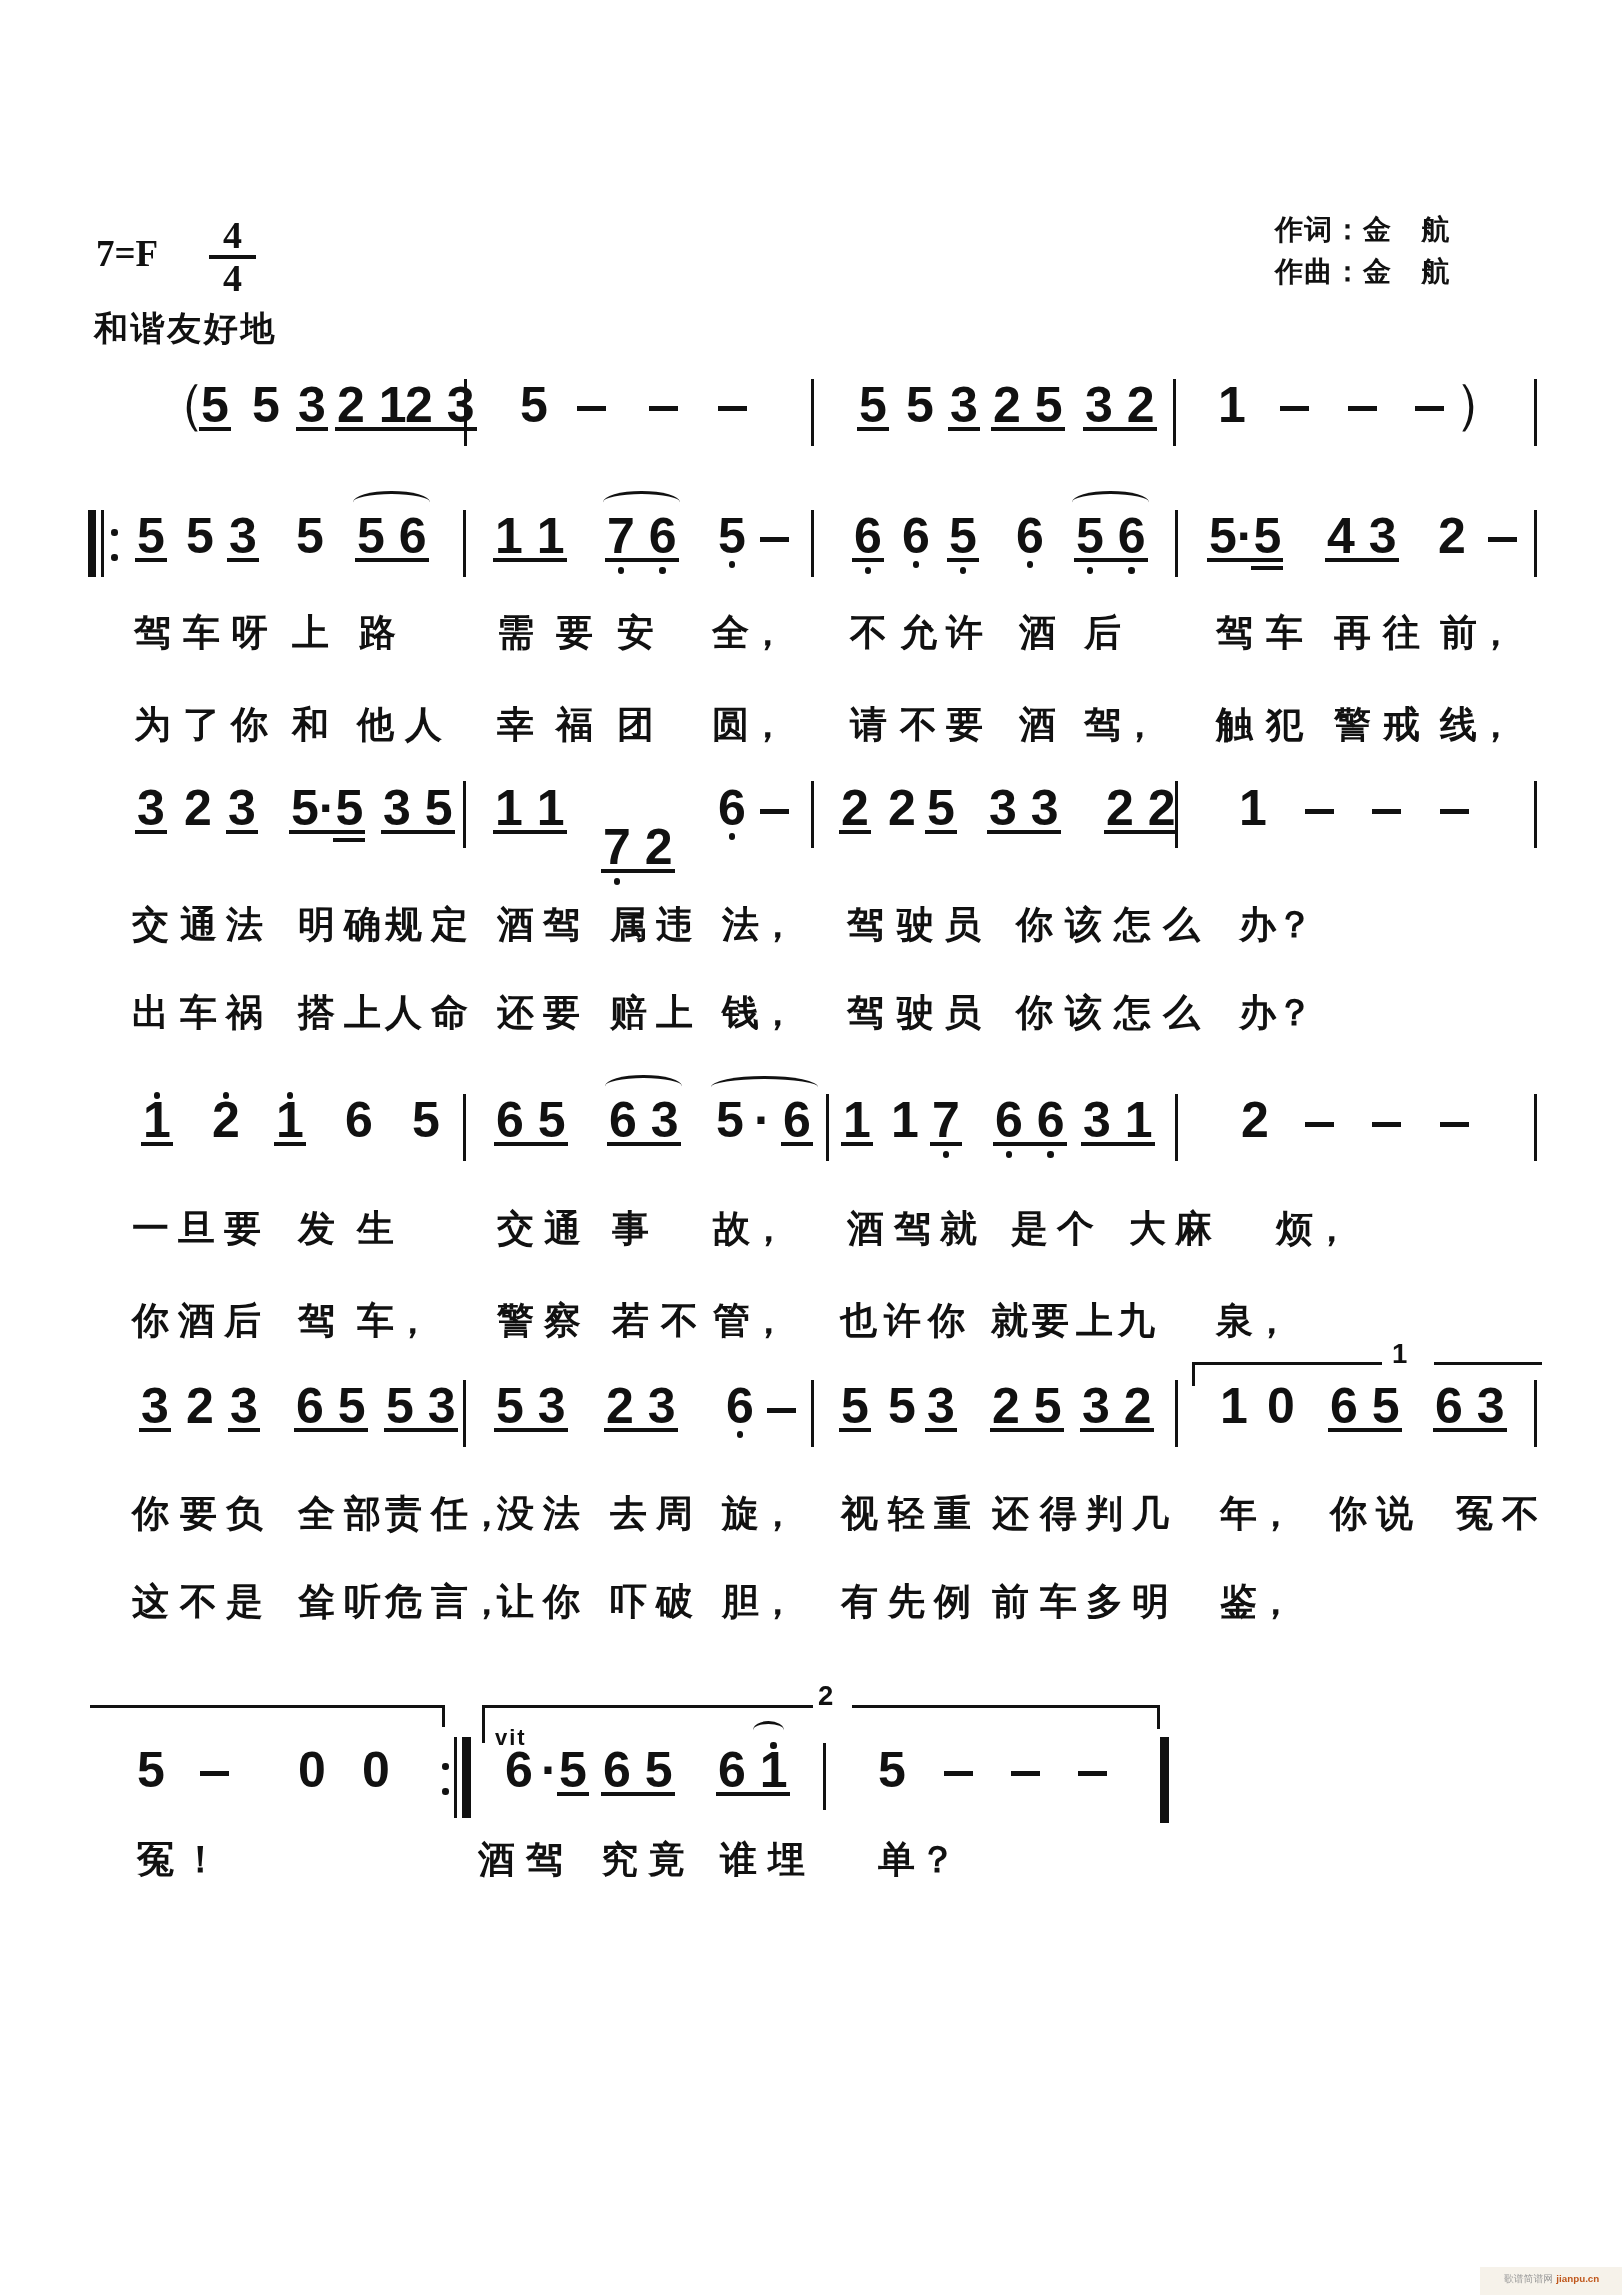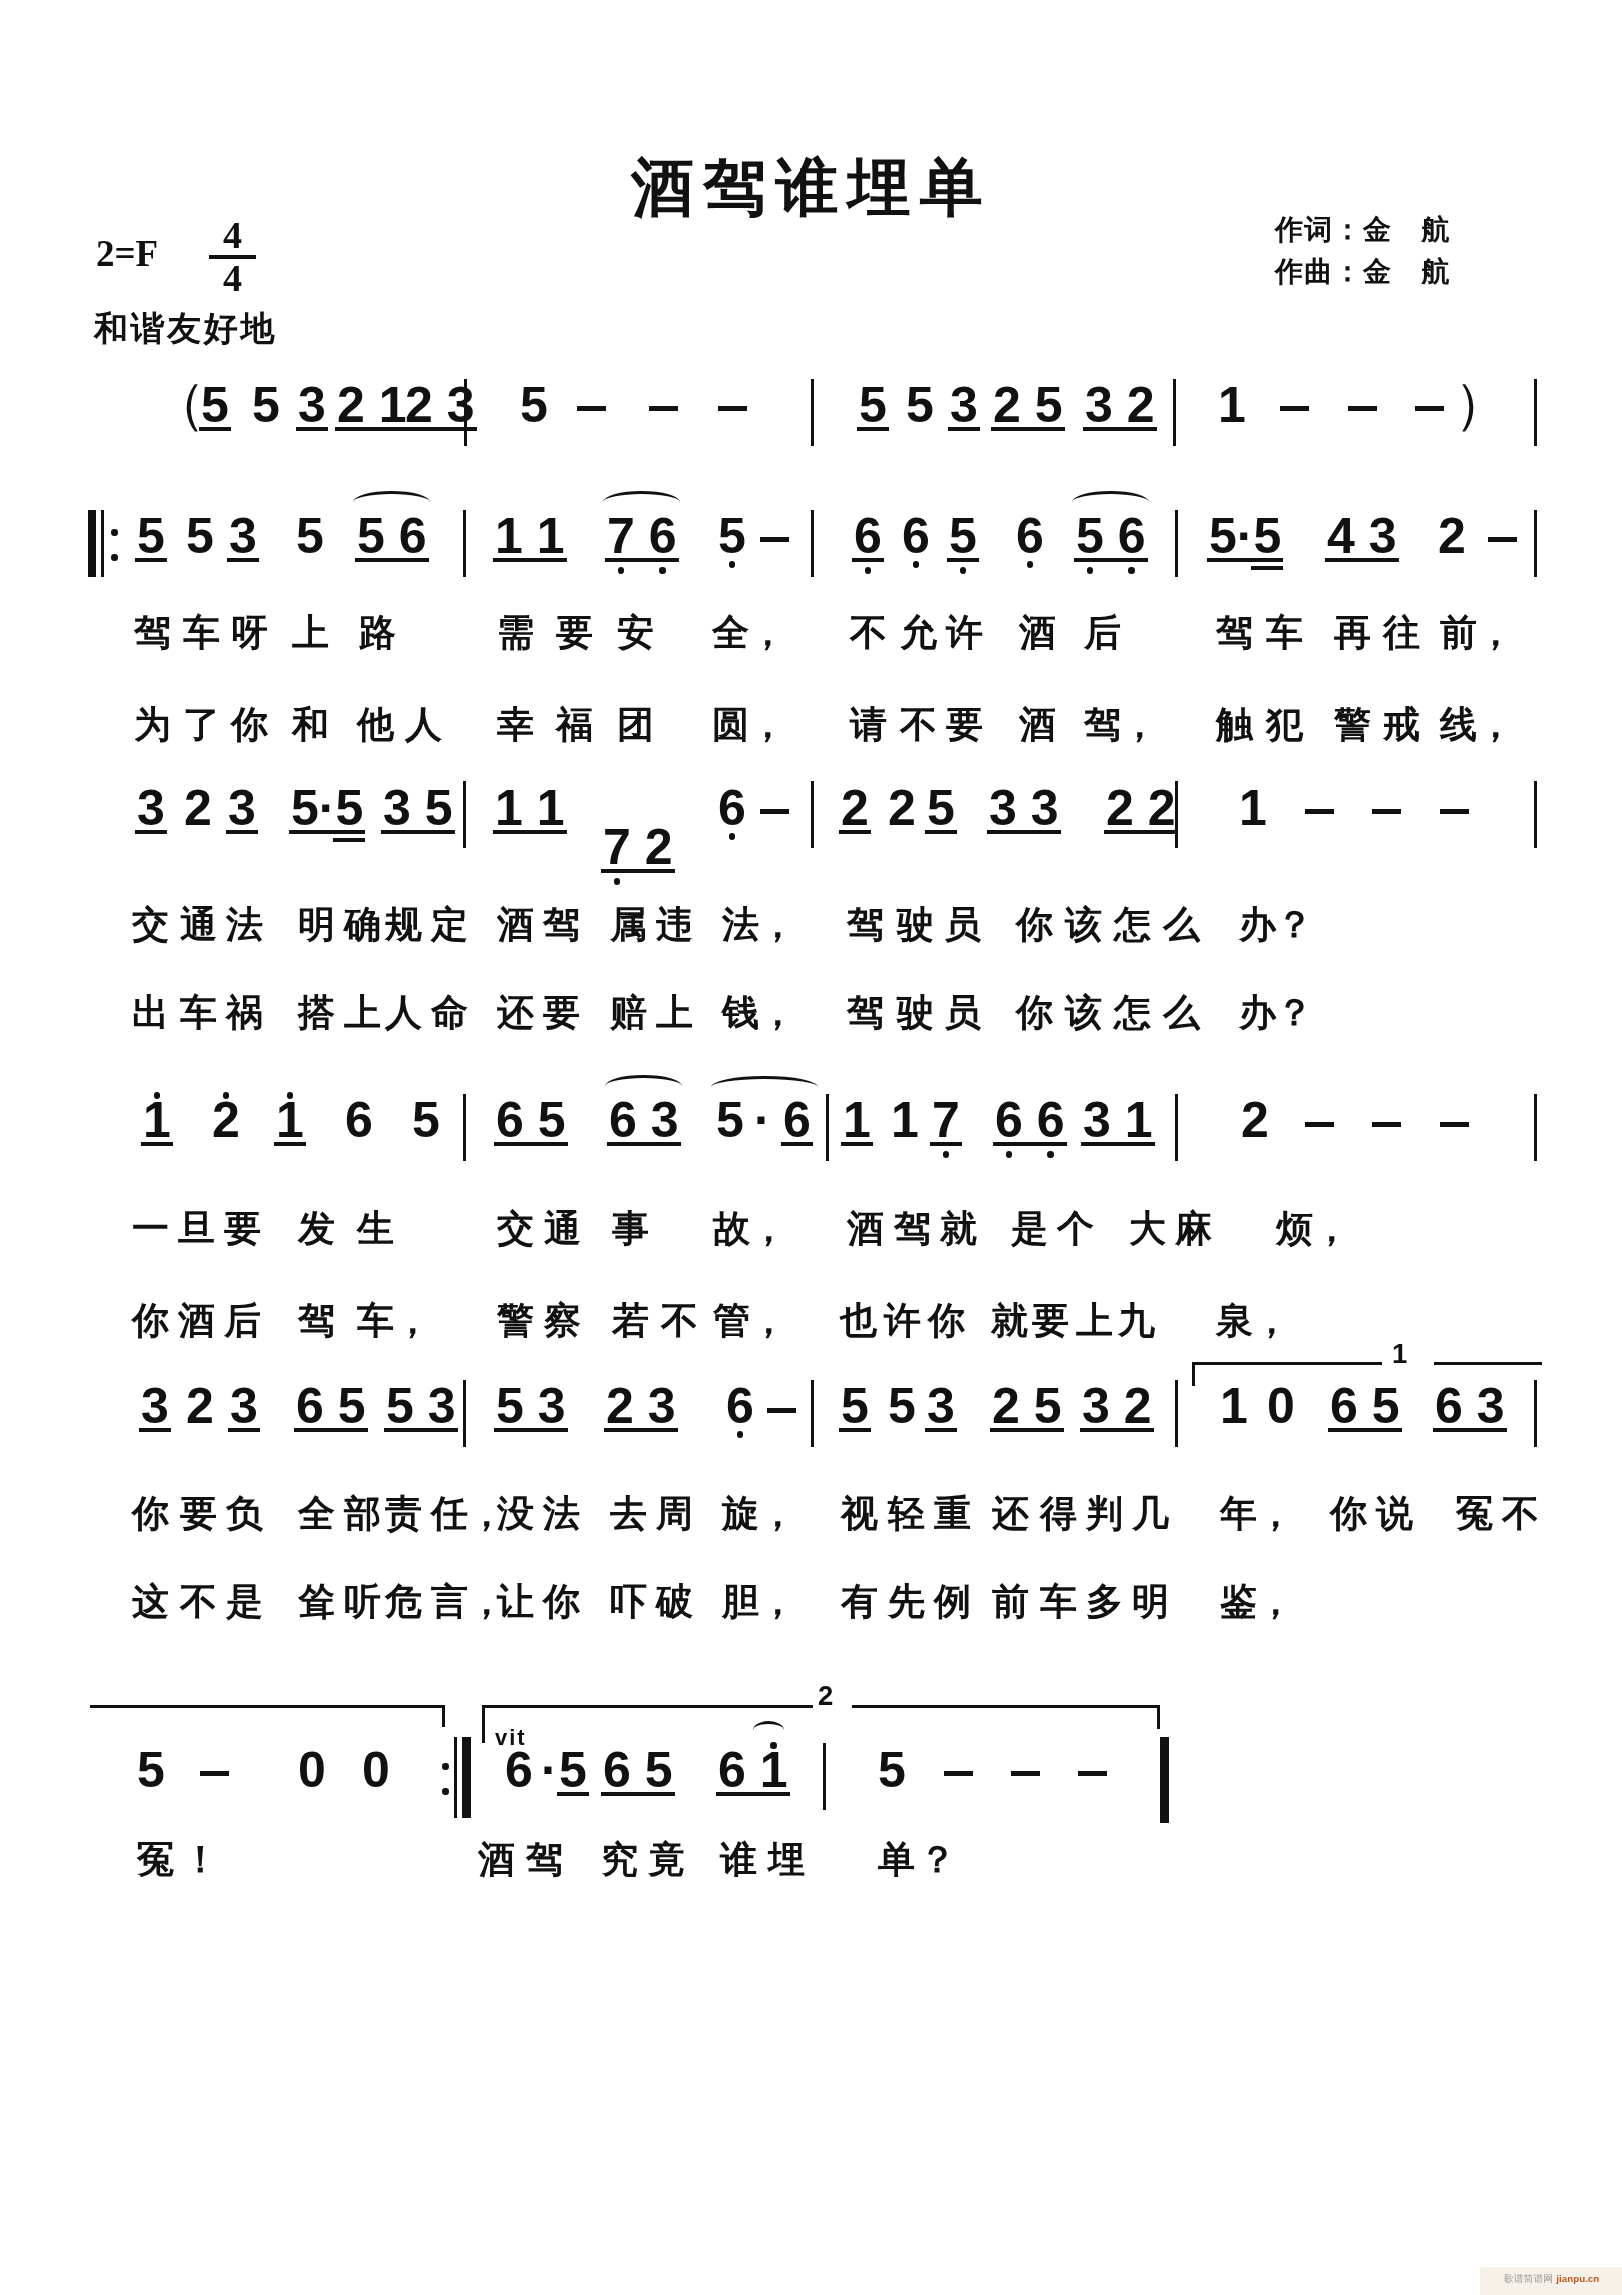--- a/index.html
+++ b/index.html
@@ -35,24 +35,23 @@
   .mark{position:absolute;font-size:22px;font-weight:700;letter-spacing:2px;}
   .wmband{position:absolute;left:1480px;top:2267px;width:143px;height:29px;background:#f6f2ea;}
   .watermark{position:absolute;left:1504px;top:2273px;font-size:9.8px;white-space:nowrap;}
   .wm-site{color:#9a9a9a;}
   .wm-domain{color:#c0571c;font-weight:700;margin-left:3.3px;}
 </style>
 </head>
 <body>
 
 <div class="sheet">
-  <h1 class="page-title">酒驾谁埋单</h1>
   <div class="credit c1">作词：金　航</div>
   <div class="credit c2">作曲：金　航</div>
-  <div class="key">2=F</div>
+  <div class="key">7=F</div>
   <div class="meter">
     <div class="mnum">4</div>
     <div class="mline"></div>
     <div class="mnum">4</div>
   </div>
   <div class="tempo">和谐友好地</div>
 
   <div id="score" style="position:absolute;inset:0;">
       <div class="" style="left: 0px; top: 0px; position: absolute;">
         <div class="tok paren" style="left: 151px; top: 376px;">（</div>

